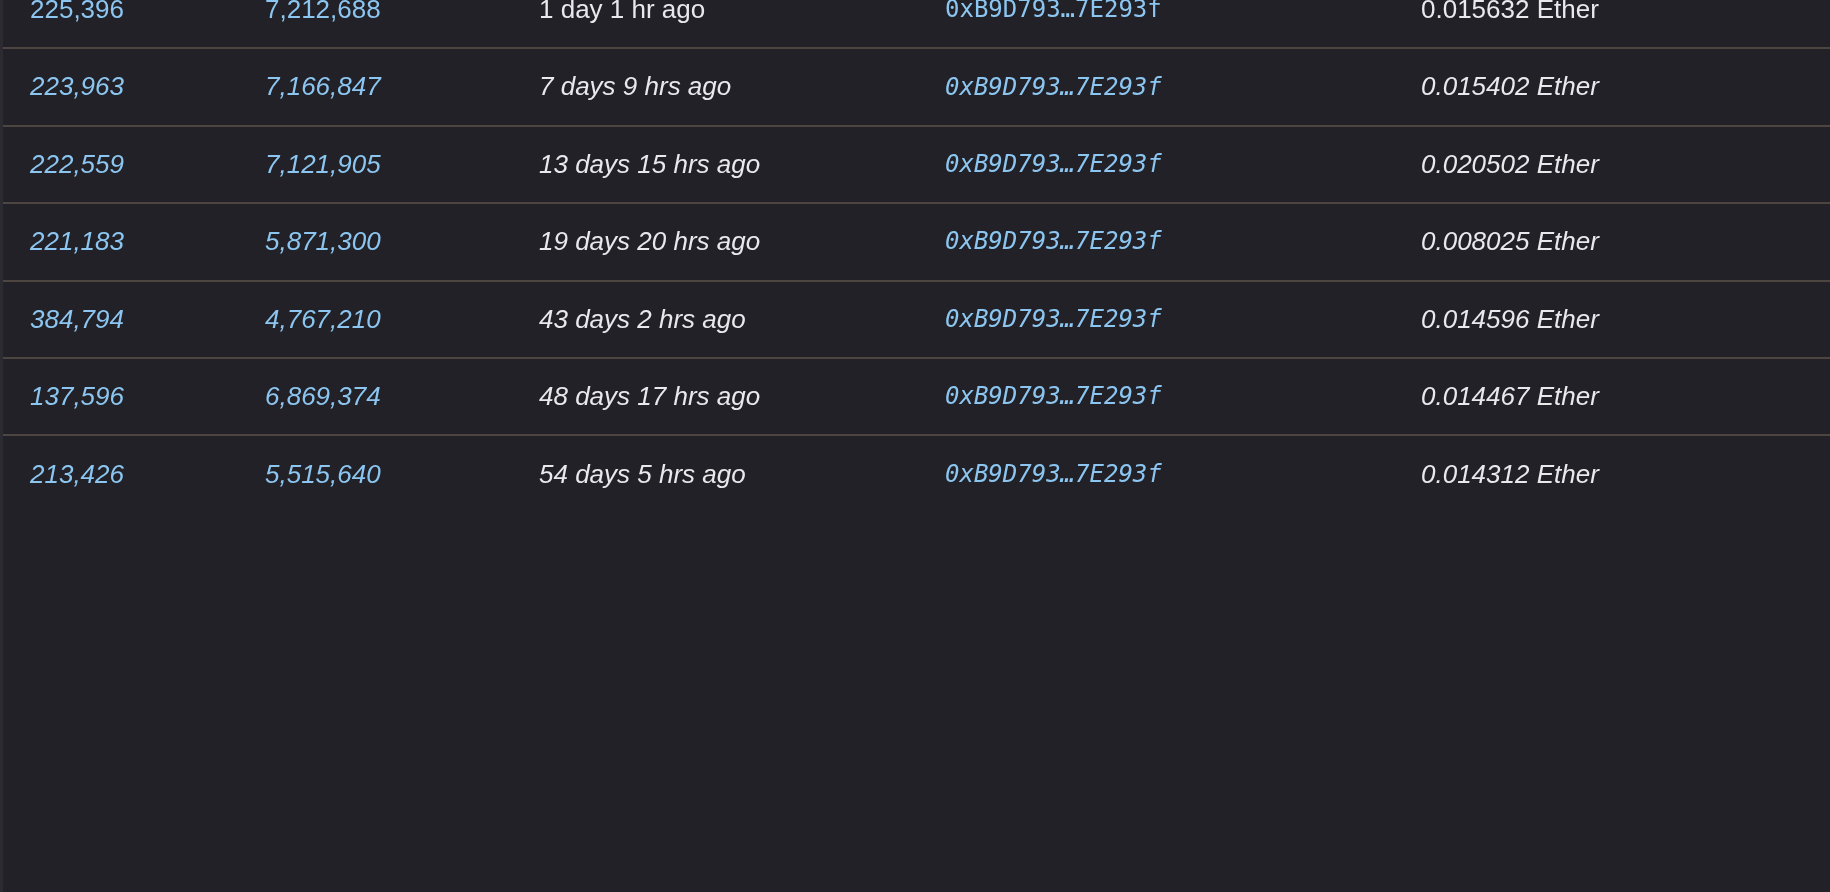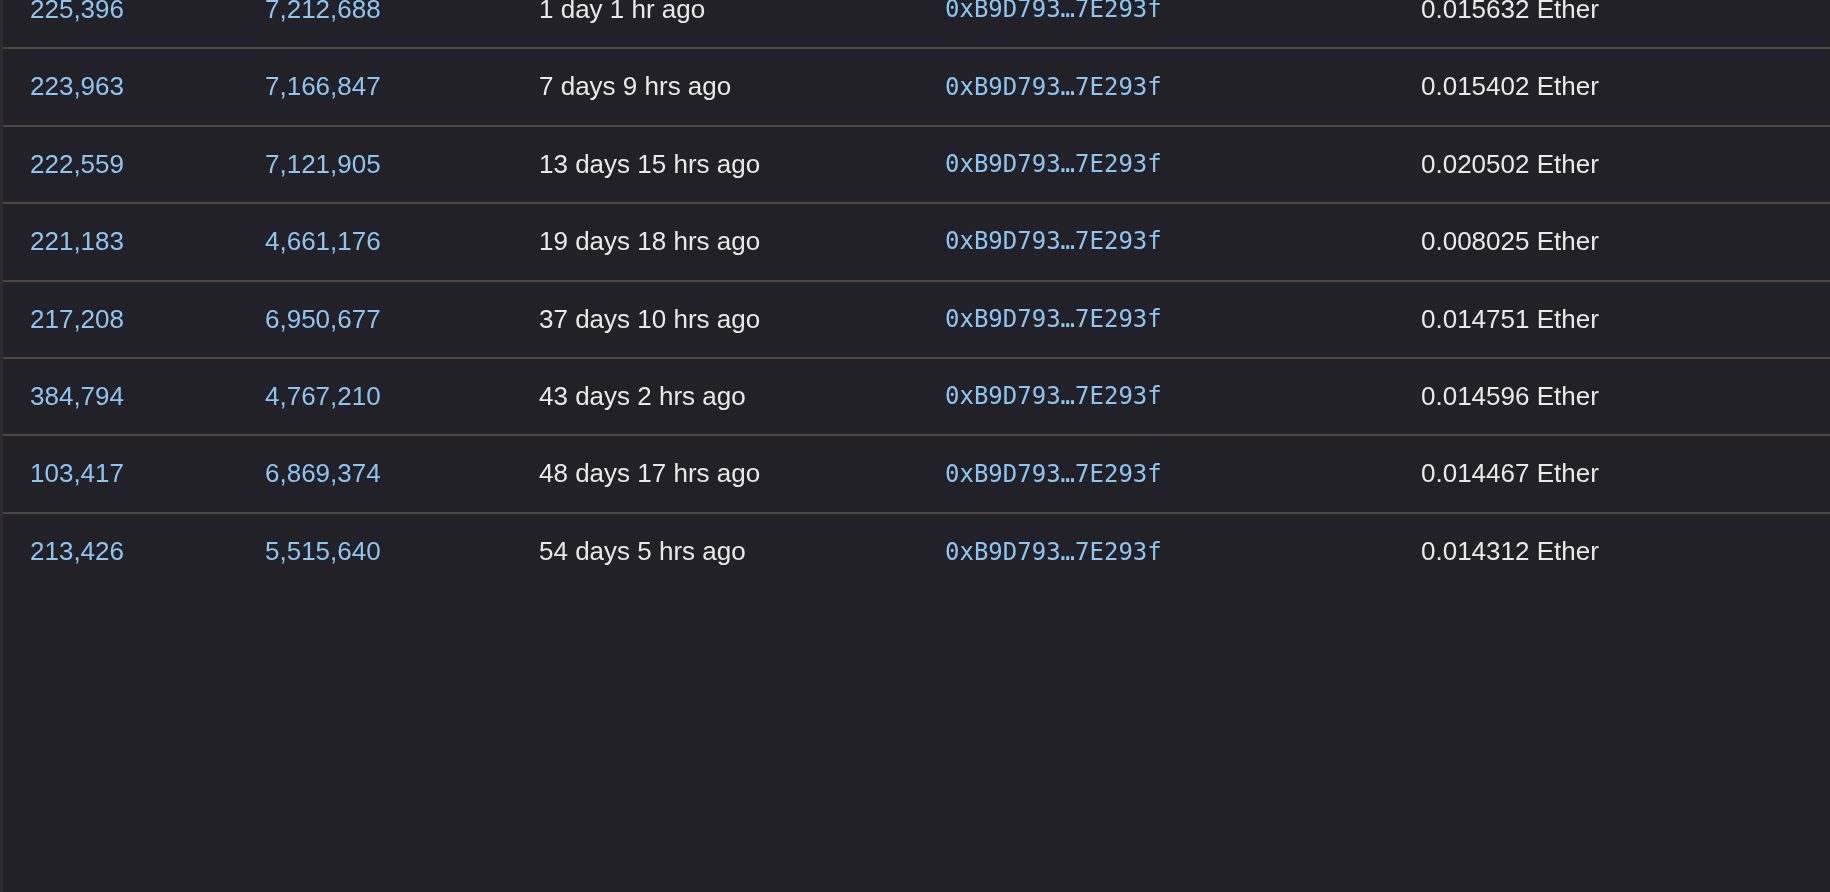--- a/index.html
+++ b/index.html
@@ -40,20 +40,21 @@
     table-layout: fixed;
   }
 
   .rewards-table tr {
     height: 77.4px;
     background: #212127;
   }
 
   .rewards-table tr + tr {
     border-top: 2px solid #4c4540;
+    font-style: italic;
   }
 
   .rewards-table td {
     padding: 0;
     vertical-align: middle;
     font-size: 26px;
     line-height: 1.2;
     white-space: nowrap;
     overflow: hidden;
   }
@@ -157,69 +158,52 @@
             </td>
             <td class="col-reward">
               <span class="cell-inner plain">0.020502 Ether</span>
             </td>
           </tr>
           <tr>
             <td class="col-block">
               <span class="cell-inner link">221,183</span>
             </td>
             <td class="col-height">
-              <span class="cell-inner link">4,661,176</span>
-            </td>
-            <td class="col-age">
-              <span class="cell-inner plain">19 days 18 hrs ago</span>
+              <span class="cell-inner link">5,871,300</span>
+            </td>
+            <td class="col-age">
+              <span class="cell-inner plain">19 days 20 hrs ago</span>
             </td>
             <td class="col-address">
               <span class="cell-inner mono-link">0xB9D793…7E293f</span>
             </td>
             <td class="col-reward">
               <span class="cell-inner plain">0.008025 Ether</span>
             </td>
           </tr>
           <tr>
             <td class="col-block">
-              <span class="cell-inner link">217,208</span>
-            </td>
-            <td class="col-height">
-              <span class="cell-inner link">6,950,677</span>
-            </td>
-            <td class="col-age">
-              <span class="cell-inner plain">37 days 10 hrs ago</span>
-            </td>
-            <td class="col-address">
-              <span class="cell-inner mono-link">0xB9D793…7E293f</span>
-            </td>
-            <td class="col-reward">
-              <span class="cell-inner plain">0.014751 Ether</span>
-            </td>
-          </tr>
-          <tr>
-            <td class="col-block">
               <span class="cell-inner link">384,794</span>
             </td>
             <td class="col-height">
               <span class="cell-inner link">4,767,210</span>
             </td>
             <td class="col-age">
               <span class="cell-inner plain">43 days 2 hrs ago</span>
             </td>
             <td class="col-address">
               <span class="cell-inner mono-link">0xB9D793…7E293f</span>
             </td>
             <td class="col-reward">
               <span class="cell-inner plain">0.014596 Ether</span>
             </td>
           </tr>
           <tr>
             <td class="col-block">
-              <span class="cell-inner link">103,417</span>
+              <span class="cell-inner link">137,596</span>
             </td>
             <td class="col-height">
               <span class="cell-inner link">6,869,374</span>
             </td>
             <td class="col-age">
               <span class="cell-inner plain">48 days 17 hrs ago</span>
             </td>
             <td class="col-address">
               <span class="cell-inner mono-link">0xB9D793…7E293f</span>
             </td>

